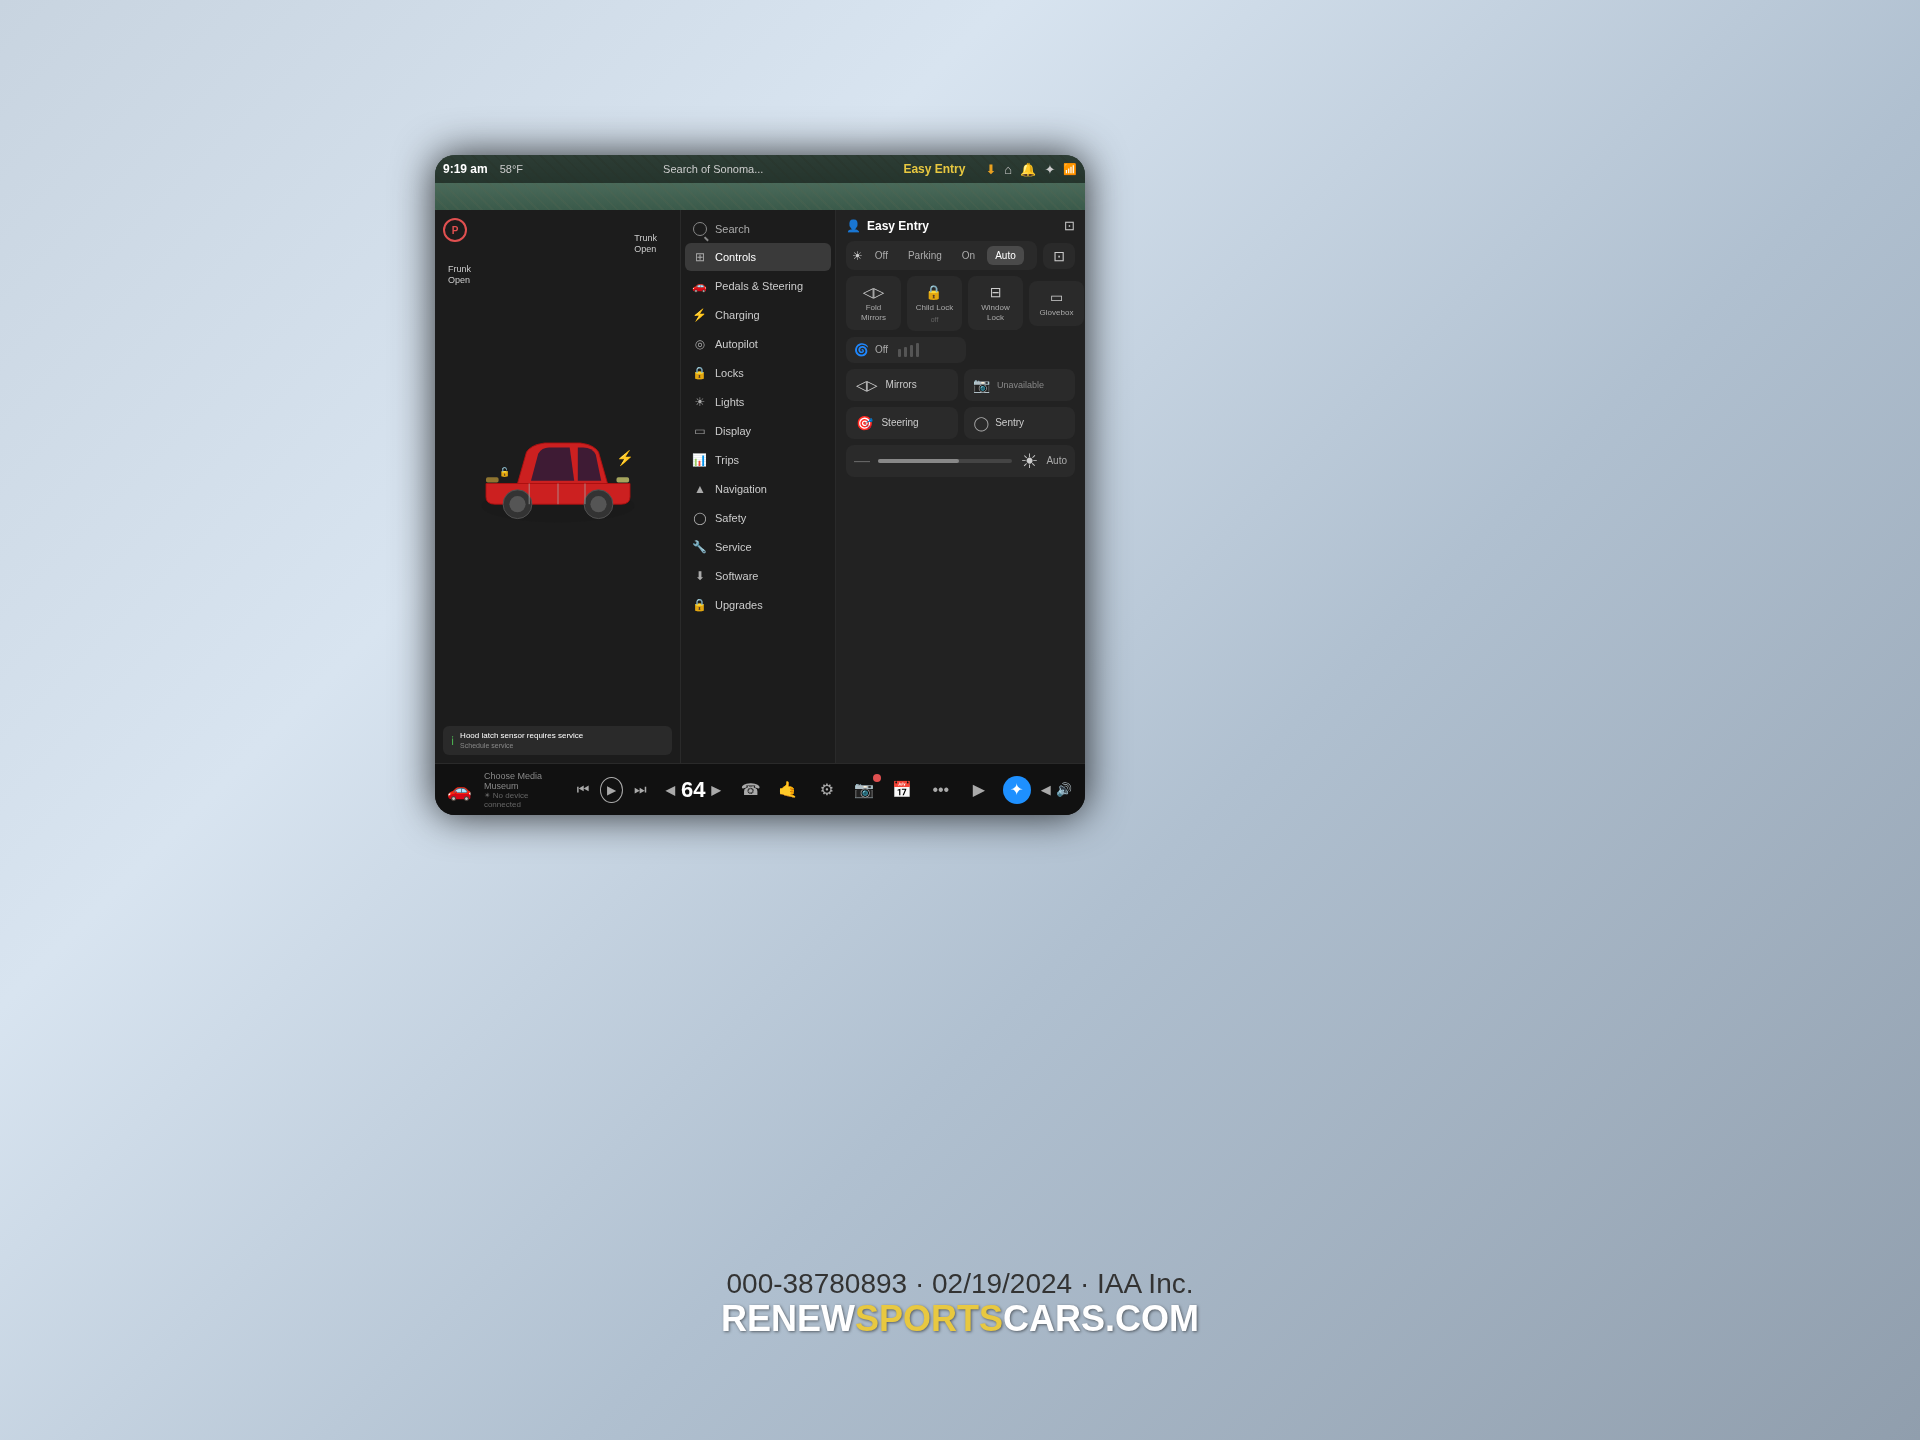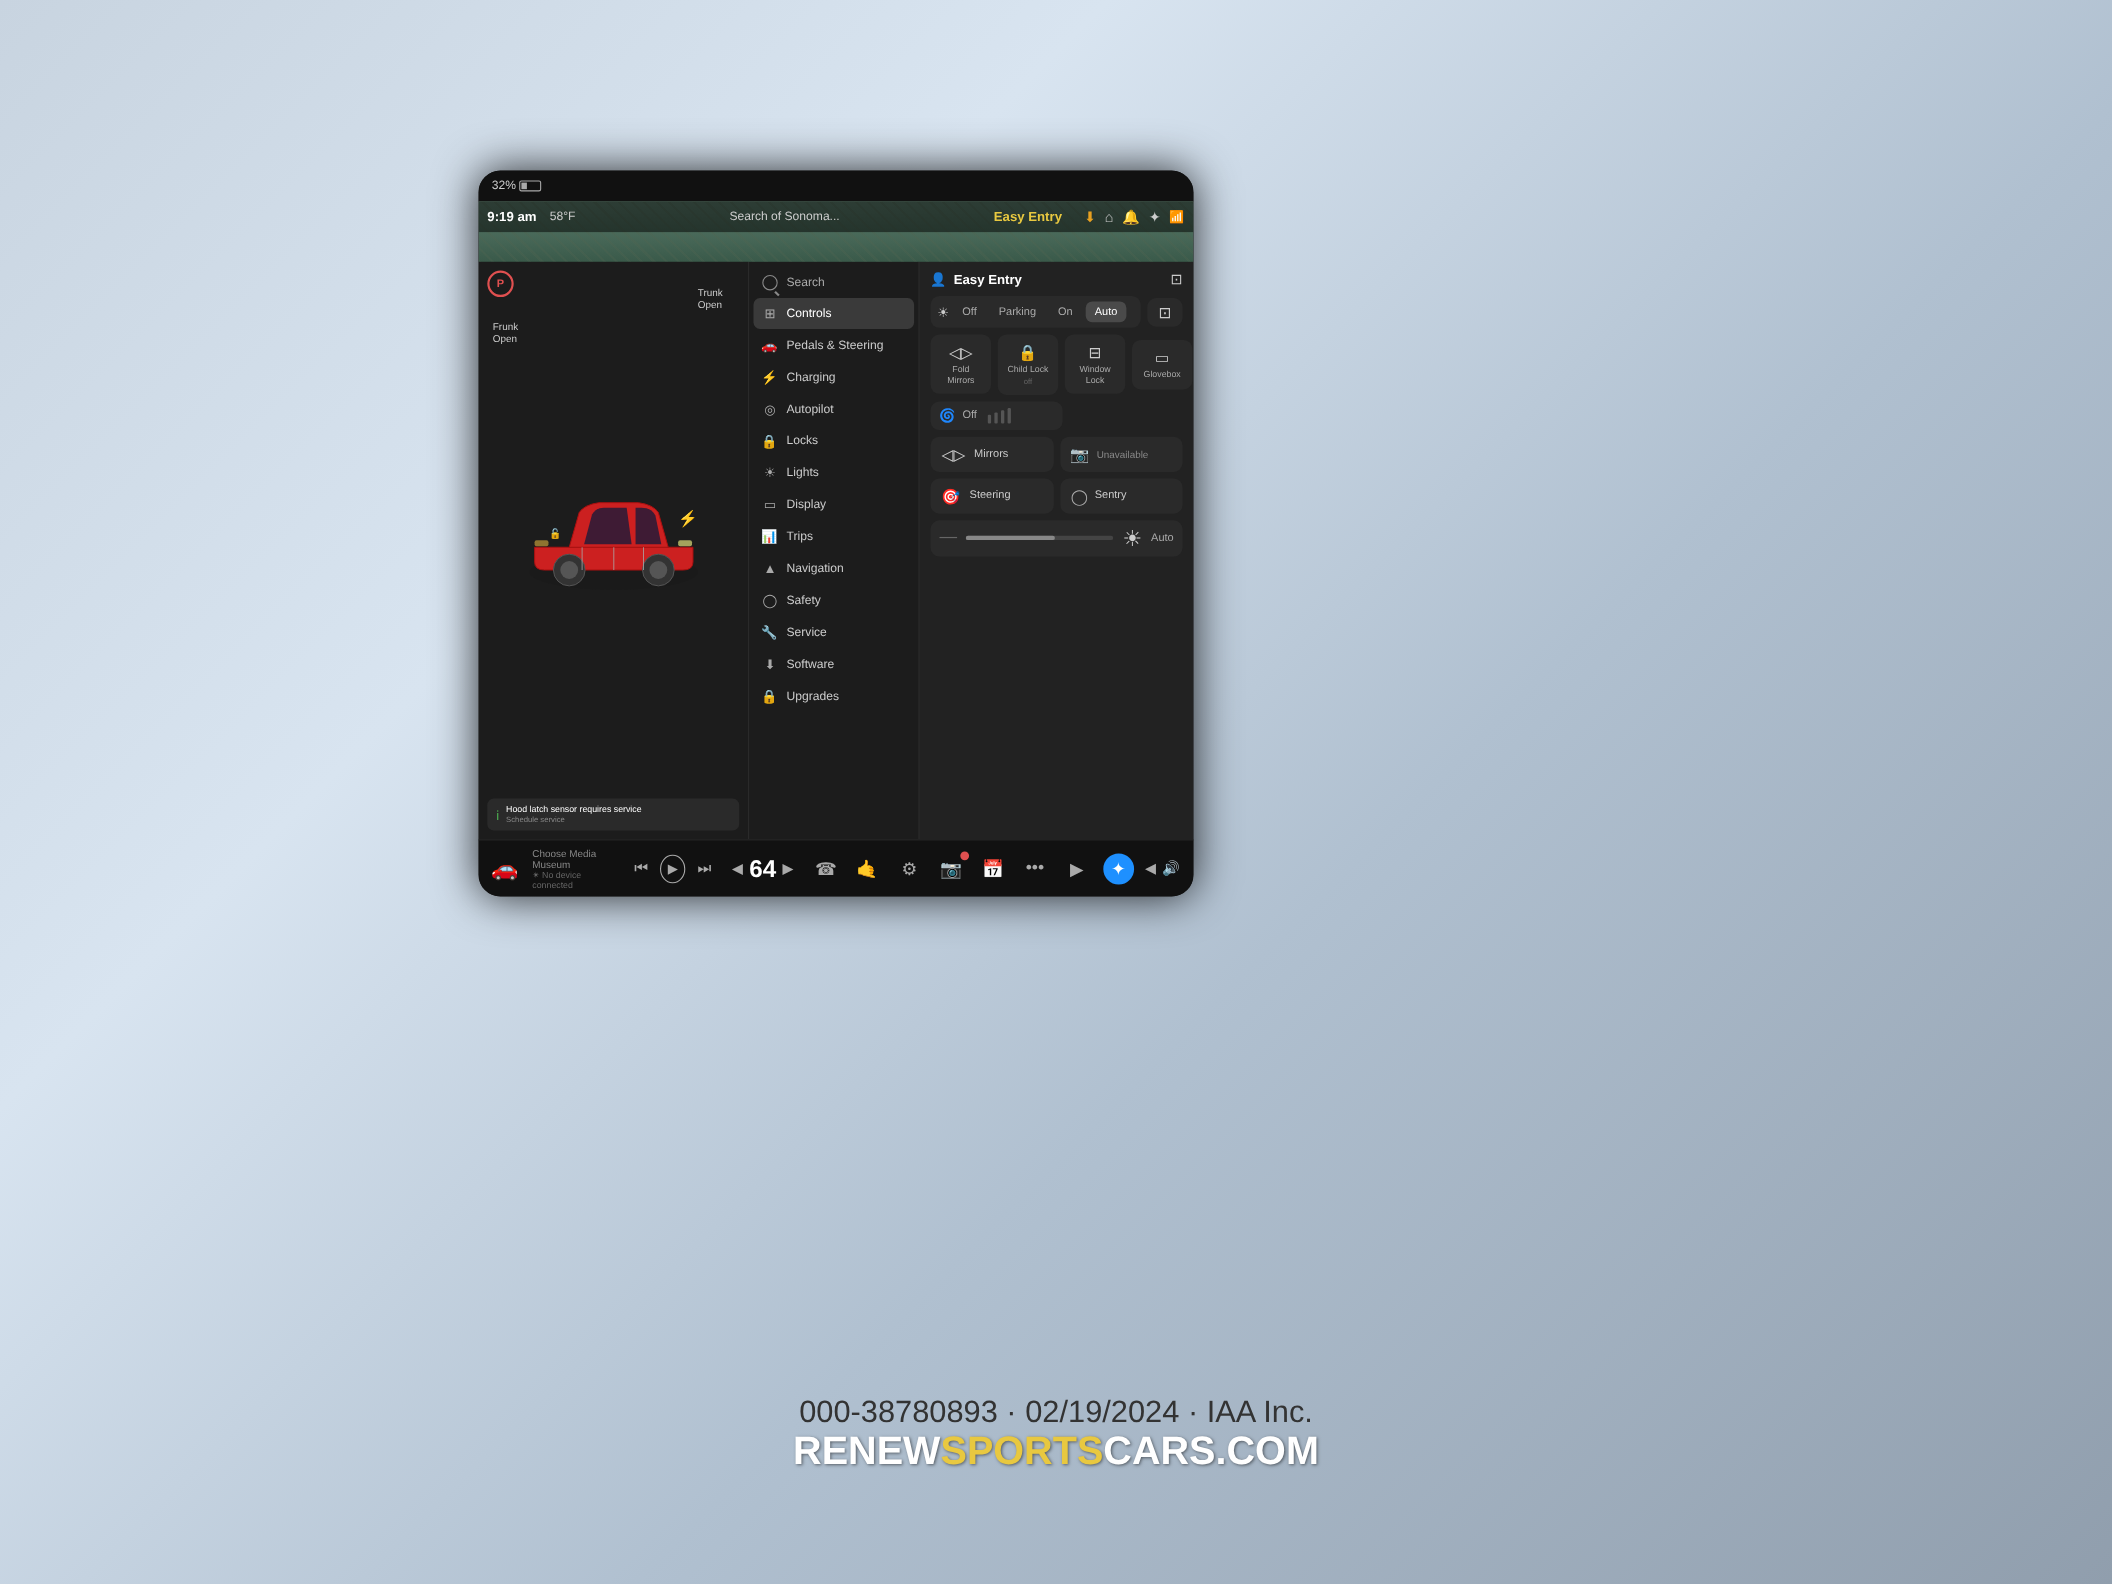--- a/index.html
+++ b/index.html
@@ -564,30 +564,20 @@
     .car-wheel { fill: #333; stroke: #555; stroke-width: 1; }
     .car-detail { fill: none; stroke: #aaa; stroke-width: 0.8; }
   </style>
 </head>
 <body>
 
 <div class="bg-photo"></div>
 
 <div class="tesla-screen">
 
-  <div class="status-bar">
-    <div class="status-left">
-      <div class="battery-indicator">
-        <span>32%</span>
-        <div class="battery-box">
-          <div class="battery-fill"></div>
-        </div>
-      </div>
-    </div>
-  </div>
 
   <div class="map-area">
     <div class="map-overlay"></div>
     <div class="map-status-bar">
       <span class="map-time">9:19 am</span>
       <span class="map-temp">58°F</span>
       <span class="map-location">Search of Sonoma...</span>
       <span class="map-easy-entry">Easy Entry</span>
       <div style="display:flex;gap:8px;align-items:center;margin-left:8px;">
         <span style="color:#e8a020;font-size:13px;">⬇</span>

